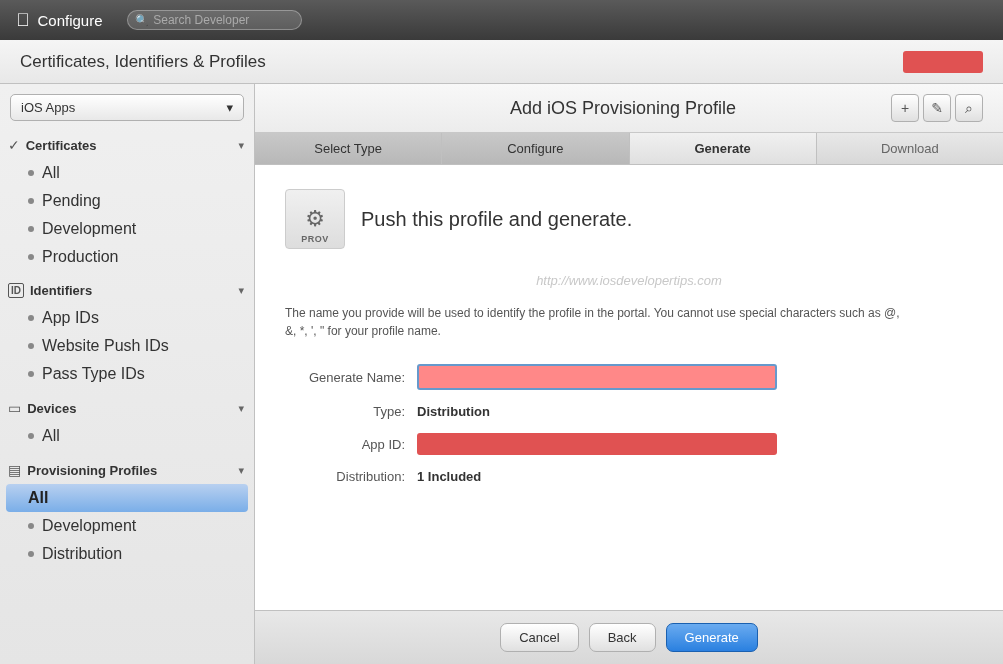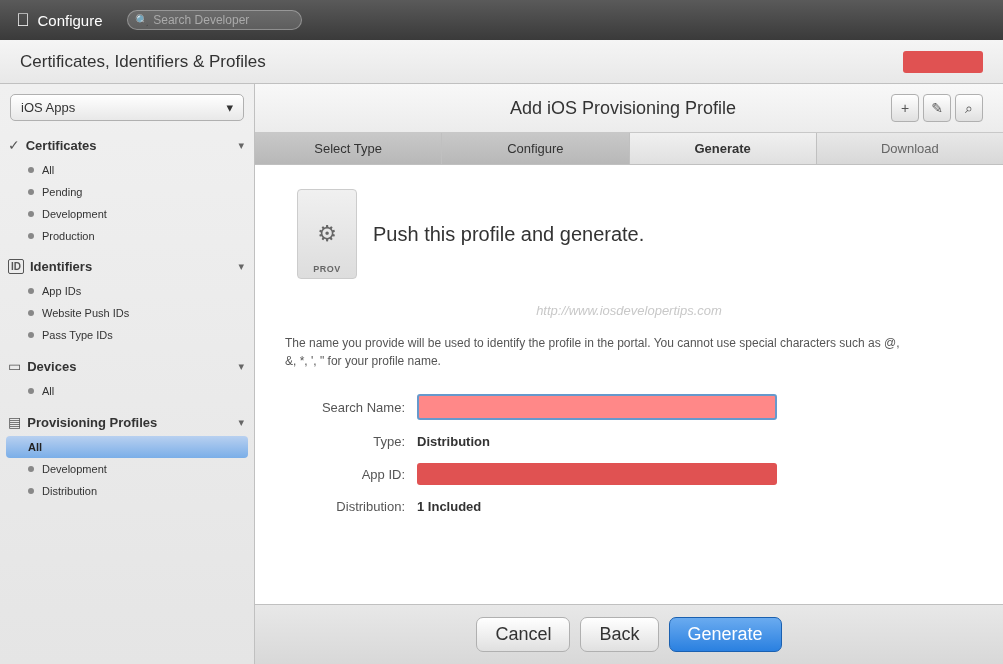--- a/index.html
+++ b/index.html
@@ -137,21 +137,21 @@
       margin: 0 6px;
       padding: 5px 10px 5px 22px;
     }
     .item-bullet {
       width: 6px;
       height: 6px;
       border-radius: 50%;
       background: #888;
       flex-shrink: 0;
     }
-    .item-label { font-size: 11px; color: #333; }
+    .item-label { font-size: 16px; color: #333; }
     .sidebar-item.active .item-label { font-weight: 600; color: #222; }
 
     
     .content {
       flex: 1;
       background: #eab308;
       display: flex;
       flex-direction: column;
     }
 
@@ -225,30 +225,29 @@
     }
 
     .form-header {
       display: flex;
       align-items: center;
       gap: 16px;
       margin-bottom: 24px;
     }
     .prov-icon {
       width: 60px;
-      height: 90px;
+      height: 60px;
       background: linear-gradient(to bottom, #f0f0f0, #ddd);
       border: 1px solid #ccc;
       border-radius: 4px;
       display: flex;
       flex-direction: column;
       align-items: center;
       justify-content: center;
       position: relative;
-      margin-left: 12px;
     }
     .prov-icon::before {
       content: '⚙';
       font-size: 22px;
       color: #666;
     }
     .prov-icon-label {
       font-size: 9px;
       color: #666;
       position: absolute;
@@ -328,21 +327,21 @@
       background: linear-gradient(to bottom, #e8e8e8, #d8d8d8);
       border-top: 1px solid #c0c0c0;
       padding: 12px 20px;
       display: flex;
       justify-content: center;
       gap: 10px;
     }
     .btn {
       padding: 6px 18px;
       border-radius: 7px;
-      font-size: 18px;
+      font-size: 13px;
       cursor: pointer;
       border: 1px solid #b0b0b0;
     }
     .btn-default {
       background: linear-gradient(to bottom, #fff, #e0e0e0);
       color: #333;
     }
     .btn-primary {
       background: linear-gradient(to bottom, #6aabf0, #2a80e0);
       color: white;
@@ -494,21 +493,21 @@
           <span class="prov-icon-label">PROV</span>
         </div>
         <h2 class="form-title">Push this profile and generate.</h2>
       </div>
 
       <div class="watermark">http://www.iosdevelopertips.com</div>
 
       <p class="form-description">The name you provide will be used to identify the profile in the portal. You cannot use special characters such as @, &amp;, *, ', " for your profile name.</p>
 
       <div class="form-row">
-        <label class="form-label">Search Name:</label>
+        <label class="form-label">Generate Name:</label>
         <input type="text" class="profile-name-input" value="" style="">
       </div>
 
       <div class="form-row">
         <span class="form-label">Type:</span>
         <span class="form-value bold">Distribution</span>
       </div>
 
       <div class="form-row">
         <span class="form-label">App ID:</span>

